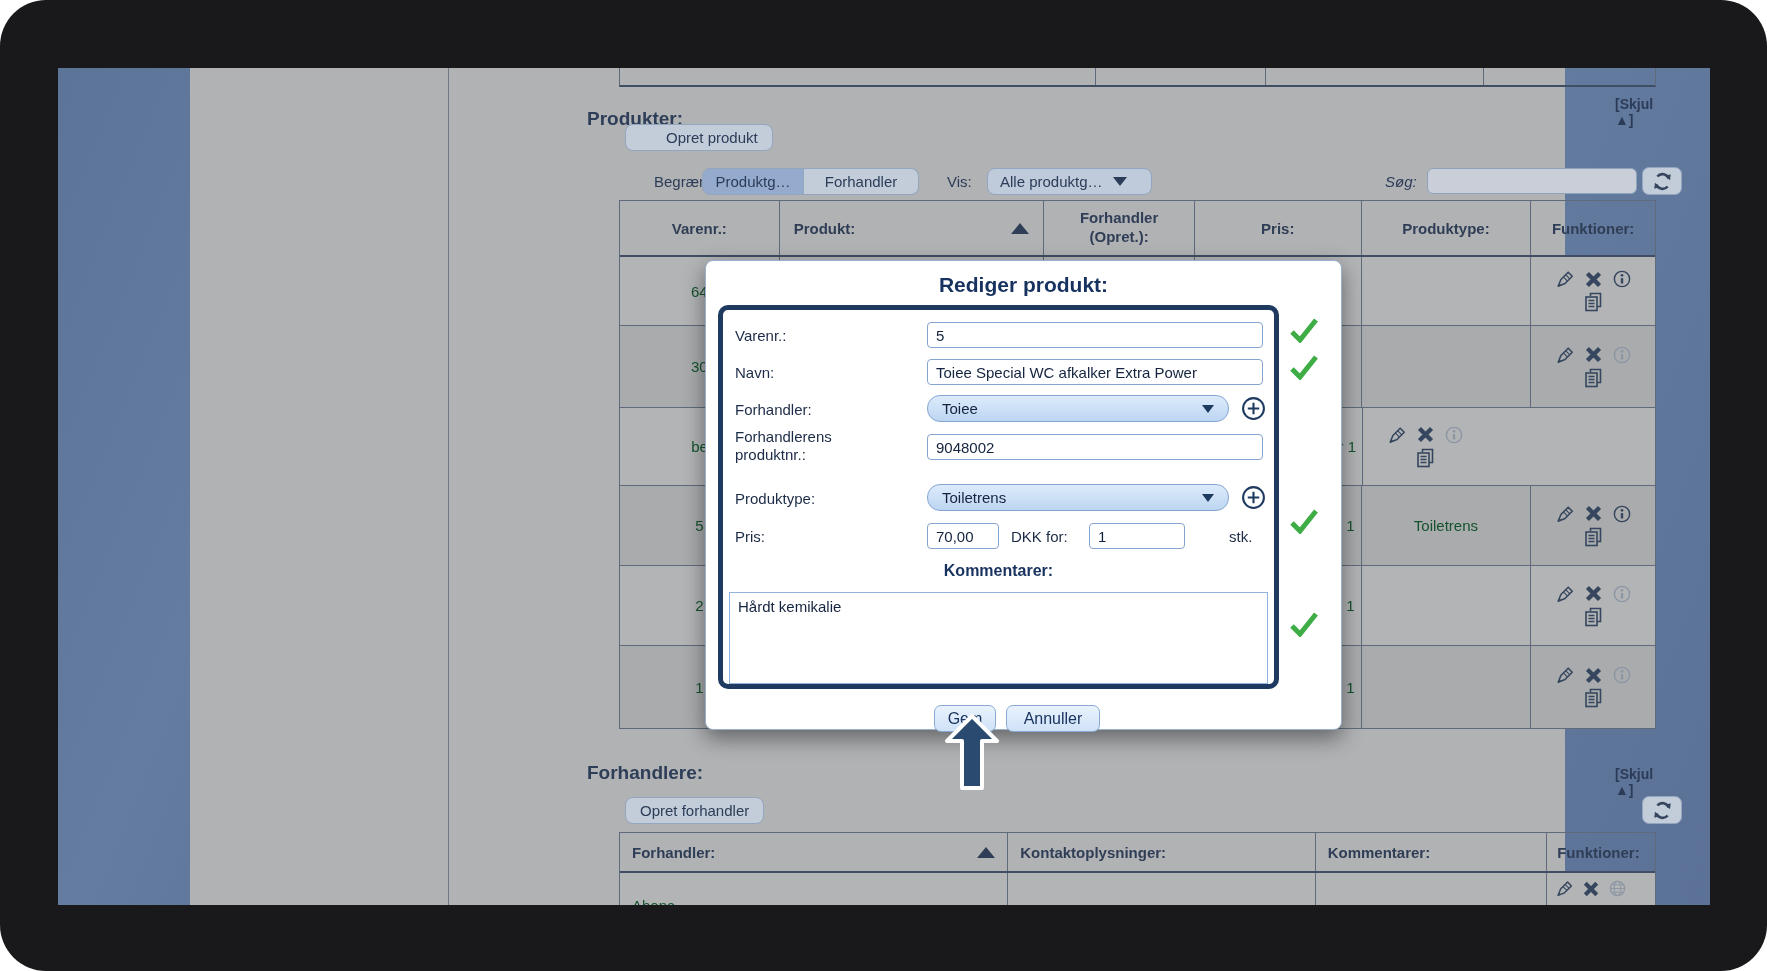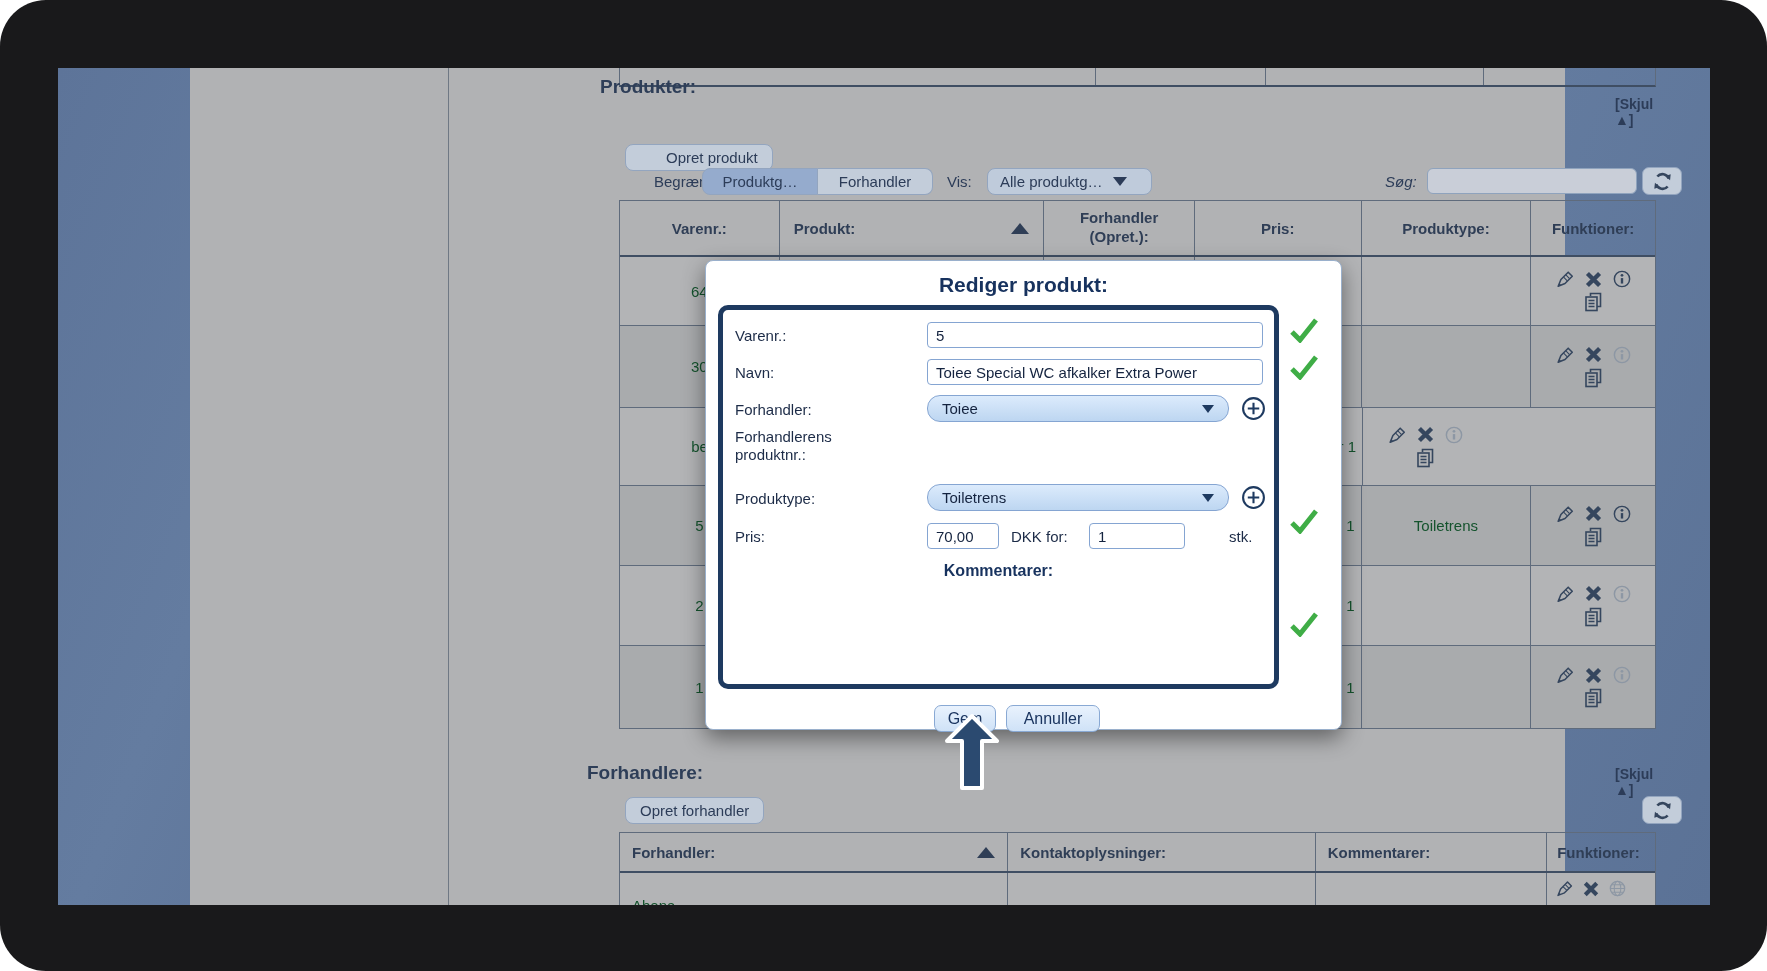--- a/index.html
+++ b/index.html
@@ -86,28 +86,28 @@
   <div class="screen">
     <div class="panel">
       <div class="vdivider" style="left:258px;"></div>
 
       <div class="frag">
         <div class="v" style="left:475px;"></div>
         <div class="v" style="left:645px;"></div>
         <div class="v" style="left:863px;"></div>
       </div>
 
-      <div class="heading" style="left:397px; top:8px;margin-left:13px;">Produkter:</div>
+      <div class="heading" style="left:397px; top:40px;">Produkter:</div>
       <div class="skjul" style="left:1425px; top:28px;">[Skjul ▲]</div>
 
-      <button class="dim-btn" style="left:435px; top:76px;padding-left:40px;">Opret produkt</button>
+      <button class="dim-btn" style="left:435px; top:56px;padding-left:40px;">Opret produkt</button>
 
       <div class="label-dim" style="left:464px; top:105px;">Begræns:</div>
       <div class="seg-wrap" style="left:512px; top:100px;">
-        <div class="seg first selected" style="width:116px;">Produktg…</div>
+        <div class="seg first selected" style="width:102px;">Produktg…</div>
         <div class="seg last" style="width:115px;">Forhandler</div>
       </div>
       <div class="label-dim" style="left:757px; top:105px;">Vis:</div>
       <div class="dim-drop" style="left:797px; top:100px; width:165px;">
         <span>Alle produktg…</span>
         <span class="tri-down"></span>
       </div>
       <div class="label-dim" style="left:1195px; top:105px;font-style:italic;">Søg:</div>
       <input class="search-inp" style="left: 1237px; top: 100px; width: 210px;" value="">
       <div class="icon-btn" style="left:1452px; top:99px;">
@@ -437,40 +437,42 @@
             <svg width="25" height="25" viewBox="0 0 24 24">
                 <circle cx="12" cy="12" r="10" fill="#ffffff" stroke="#1e3a60" stroke-width="2"></circle>
                 <path d="M12 6.5 v11 M6.5 12 h11" stroke="#1e3a60" stroke-width="2"></path>
               </svg>
           </span>
 
           <div class="flabel" style="top:118px; line-height:1.2;">
             <div>Forhandlerens</div>
             <div>produktnr.:</div>
           </div>
+          <input class="finput" style="left: 204px; top: 124px; width: 336px;" value="9048002">
 
           <div class="flabel" style="top:180px;">Produktype:</div>
           <div class="fdrop" style="top:174px;">
             <span>Toiletrens</span>
             <span class="tri-down"></span>
           </div>
           <span class="plus-btn" style="top:175px;">
             <svg width="25" height="25" viewBox="0 0 24 24">
                 <circle cx="12" cy="12" r="10" fill="#ffffff" stroke="#1e3a60" stroke-width="2"></circle>
                 <path d="M12 6.5 v11 M6.5 12 h11" stroke="#1e3a60" stroke-width="2"></path>
               </svg>
           </span>
 
           <div class="flabel" style="top:218px;">Pris:</div>
           <input class="finput" style="left: 204px; top: 213px; width: 72px;" value="70,00">
           <div class="ftext" style="left:288px; top:218px;">DKK for:</div>
           <input class="finput" style="left: 366px; top: 213px; width: 96px;" value="1">
           <div class="ftext" style="left:506px; top:218px;">stk.</div>
 
           <div class="bold-center" style="top:252px;">Kommentarer:</div>
+          <textarea class="fta" style="">Hårdt kemikalie</textarea>
         </div>
 
         <span class="check" style="top:56px;"><svg width="30" height="26" viewBox="0 0 30 26">
               <path d="M3 15 L11 23 L27 3" fill="none" stroke="#3fad46" stroke-width="5"></path>
             </svg></span>
         <span class="check" style="top:93px;"><svg width="30" height="26" viewBox="0 0 30 26">
               <path d="M3 15 L11 23 L27 3" fill="none" stroke="#3fad46" stroke-width="5"></path>
             </svg></span>
         <span class="check" style="top:247px;"><svg width="30" height="26" viewBox="0 0 30 26">
               <path d="M3 15 L11 23 L27 3" fill="none" stroke="#3fad46" stroke-width="5"></path>

